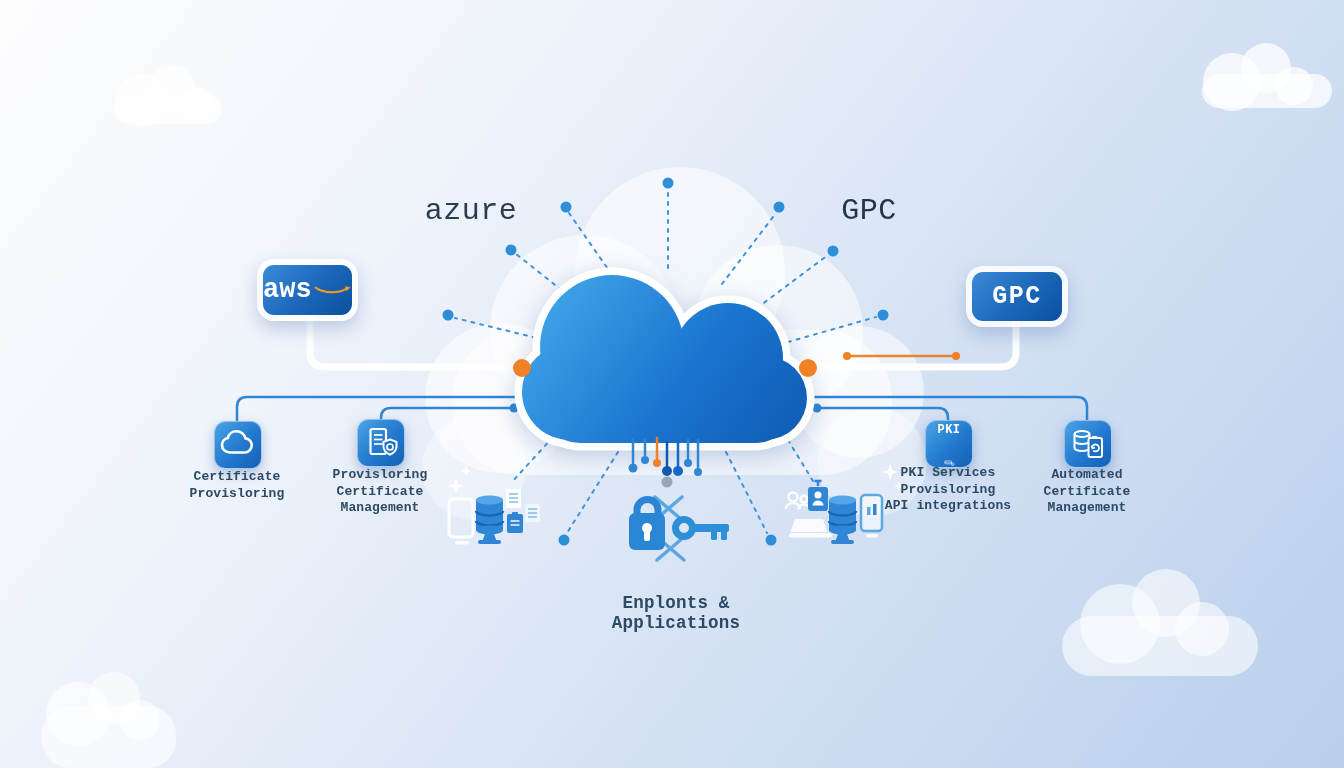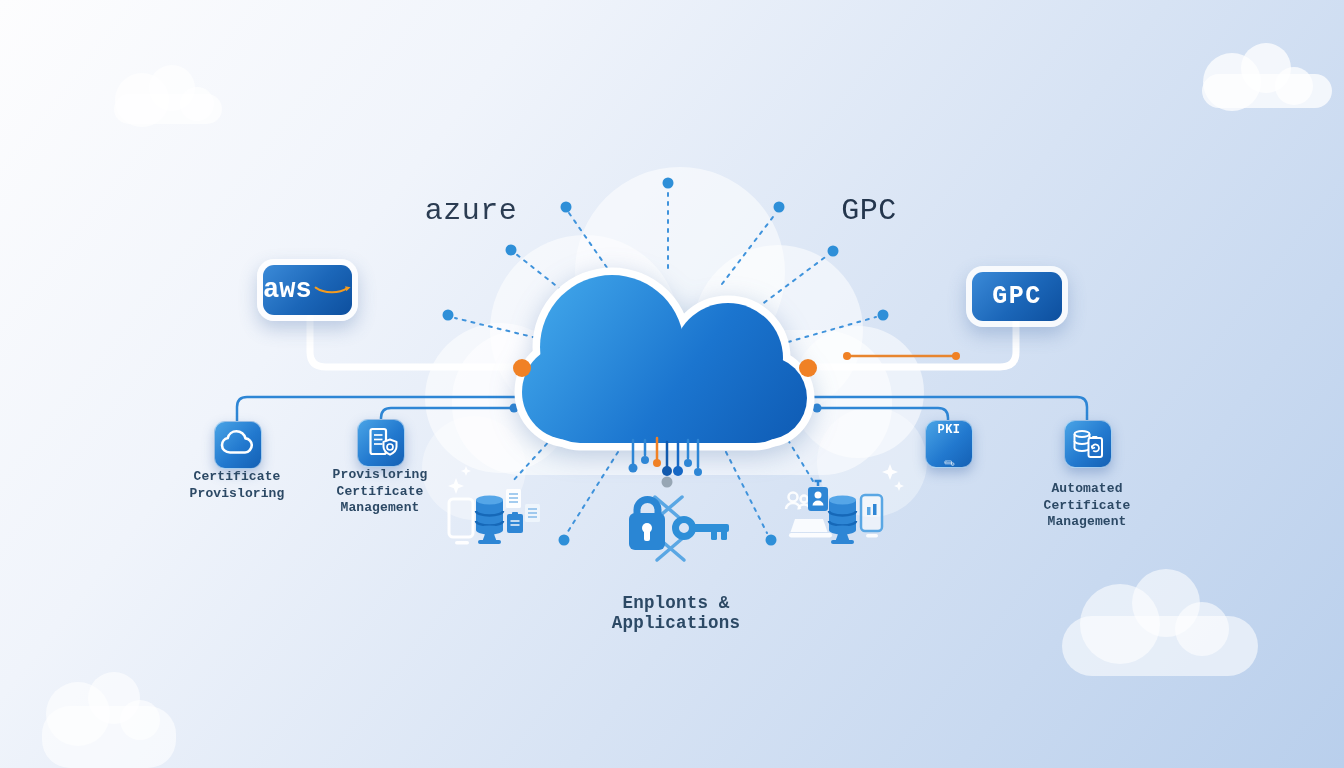--- a/index.html
+++ b/index.html
@@ -349,22 +349,27 @@
     <div>Provisloring</div>
     <div></div>
   </div>
 
   <div class="feature-label" style="left:310px;top:467px;width:140px;">
     <div>Provisloring</div>
     <div>Certificate</div>
     <div>Management</div>
   </div>
 
-
-  <div class="feature-label" style="left:1017px;top:481px;width:140px;">
+  <div class="feature-label" style="left:873px;top:465px;width:150px;">
+    <div>PKI Services</div>
+    <div>Provisloring</div>
+    <div>API integrations</div>
+  </div>
+
+  <div class="feature-label" style="left:1017px;top:467px;width:140px;">
     <div>Automated</div>
     <div>Certificate</div>
     <div>Management</div>
   </div>
 
   <div class="endpoints-label">Enplonts &amp; Applications</div>
 
 </div>
 
 </body></html>

